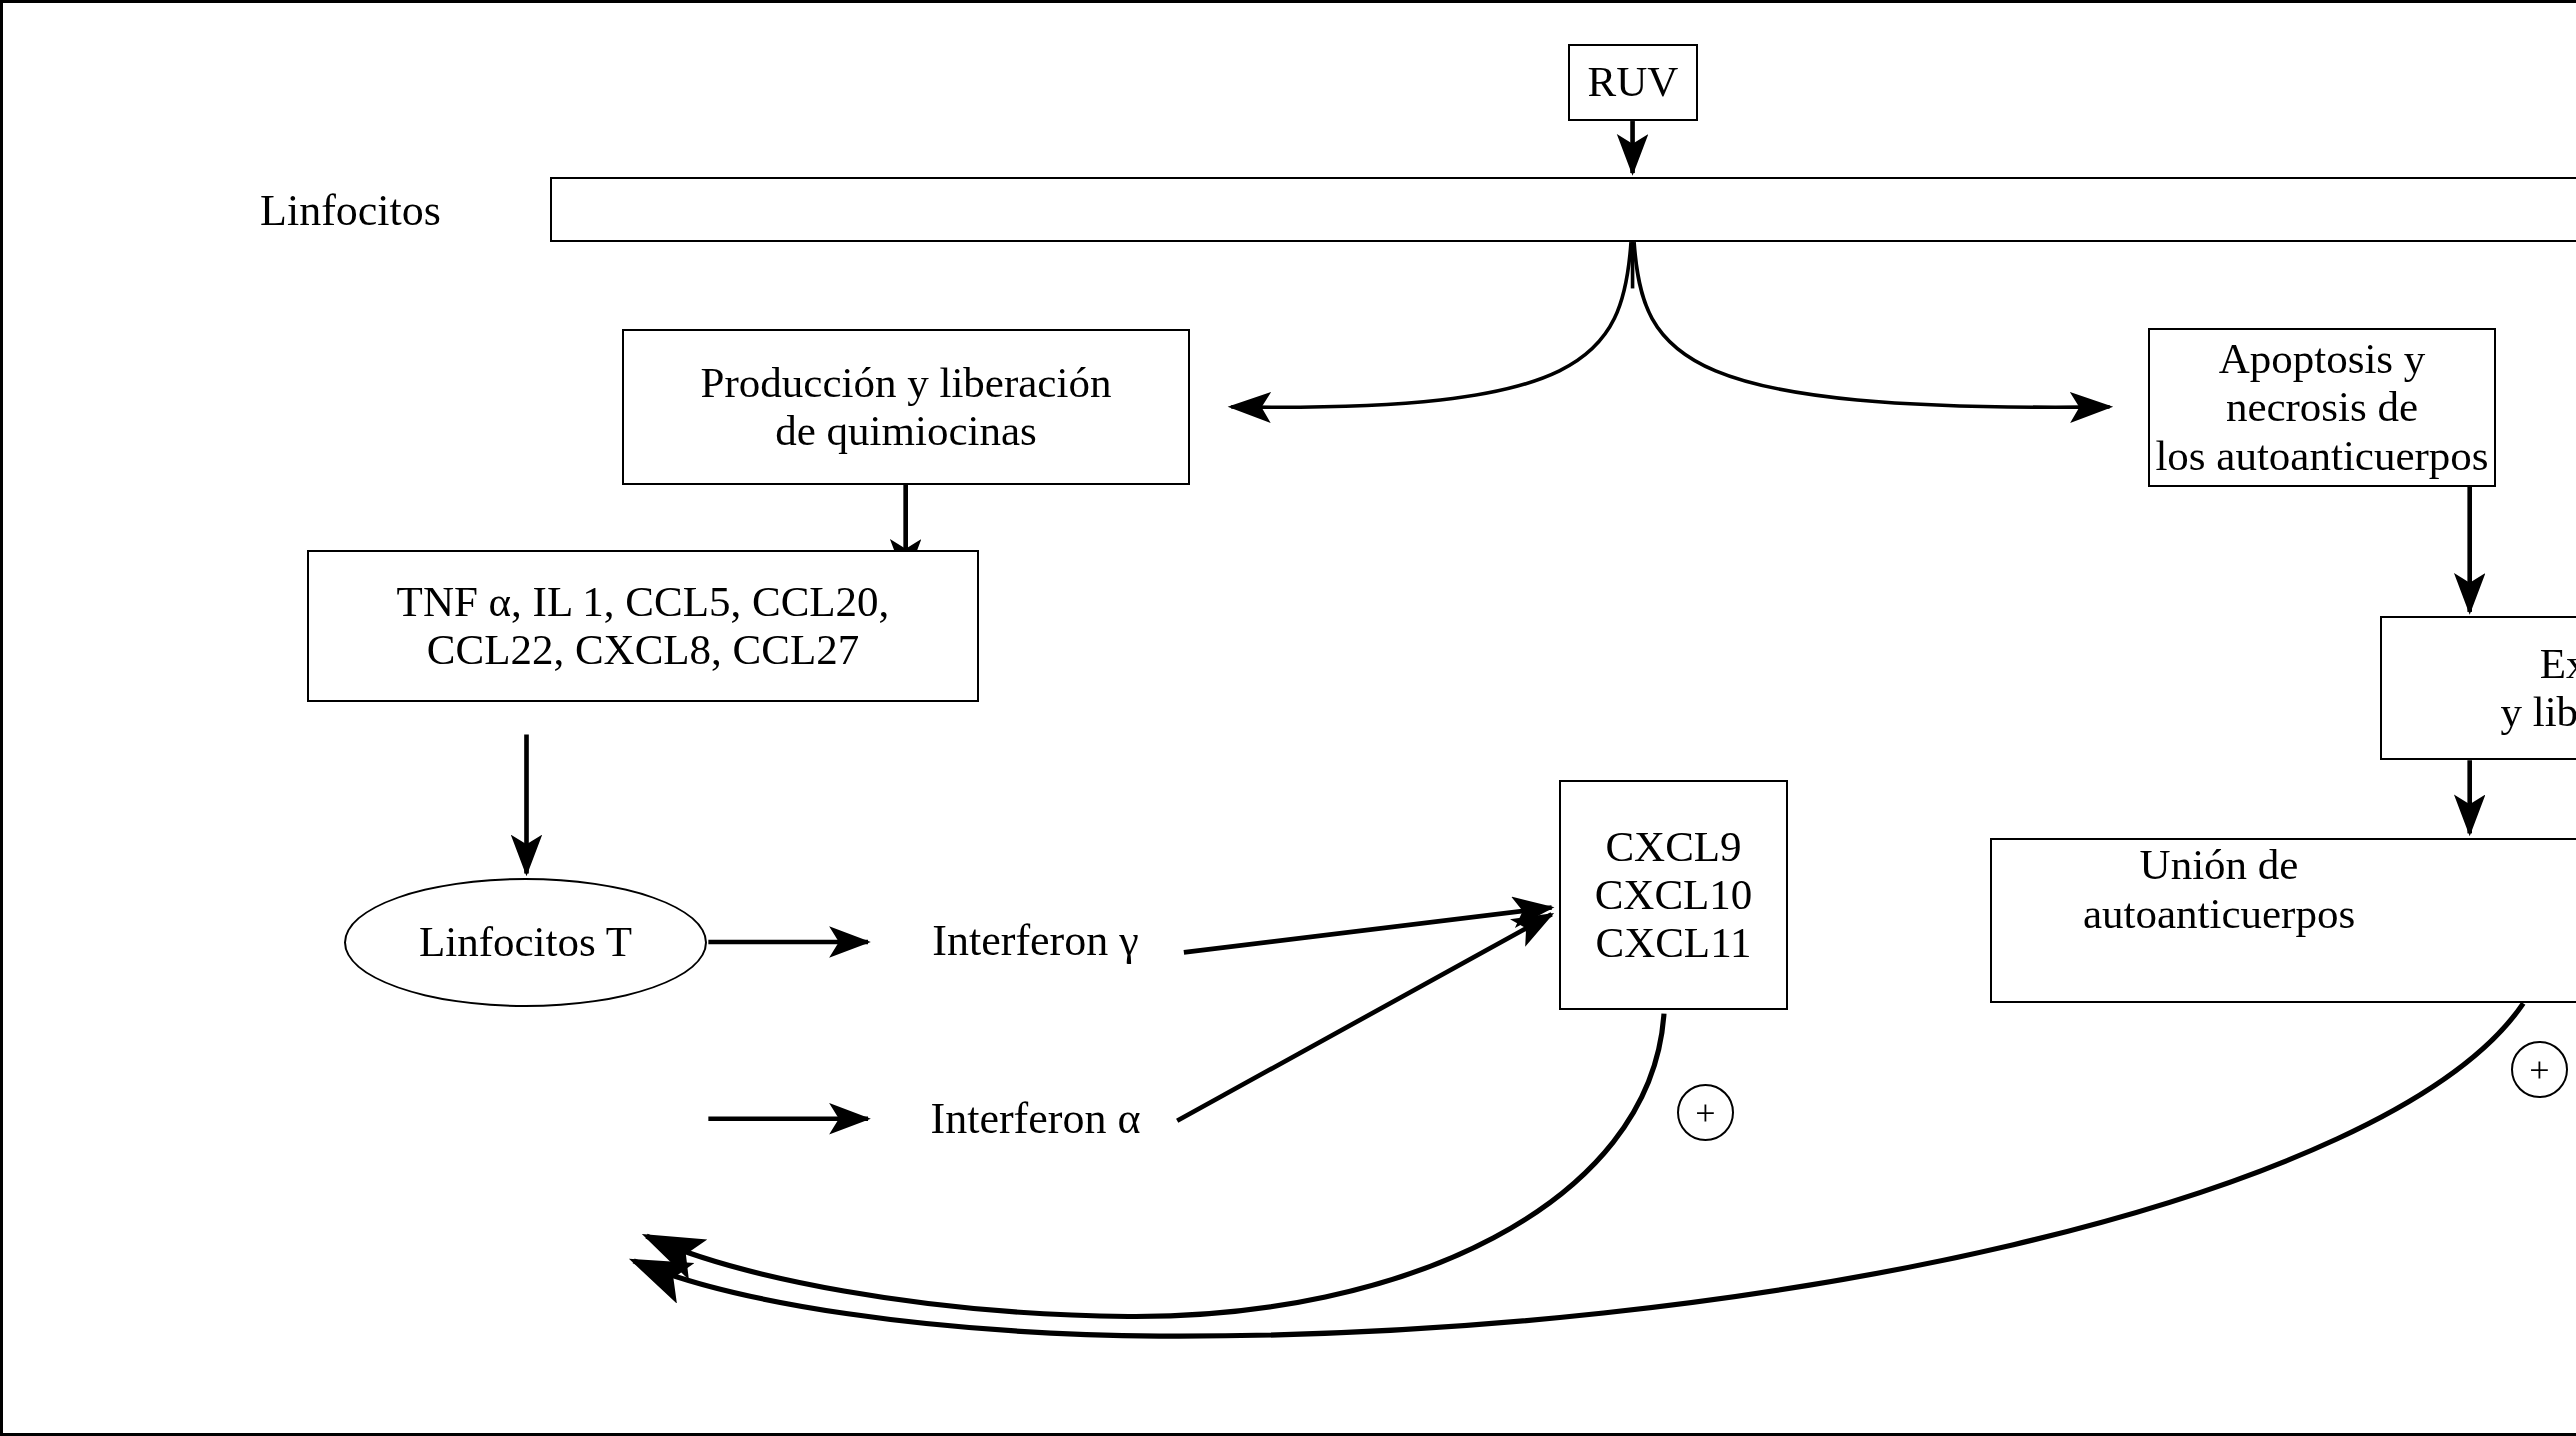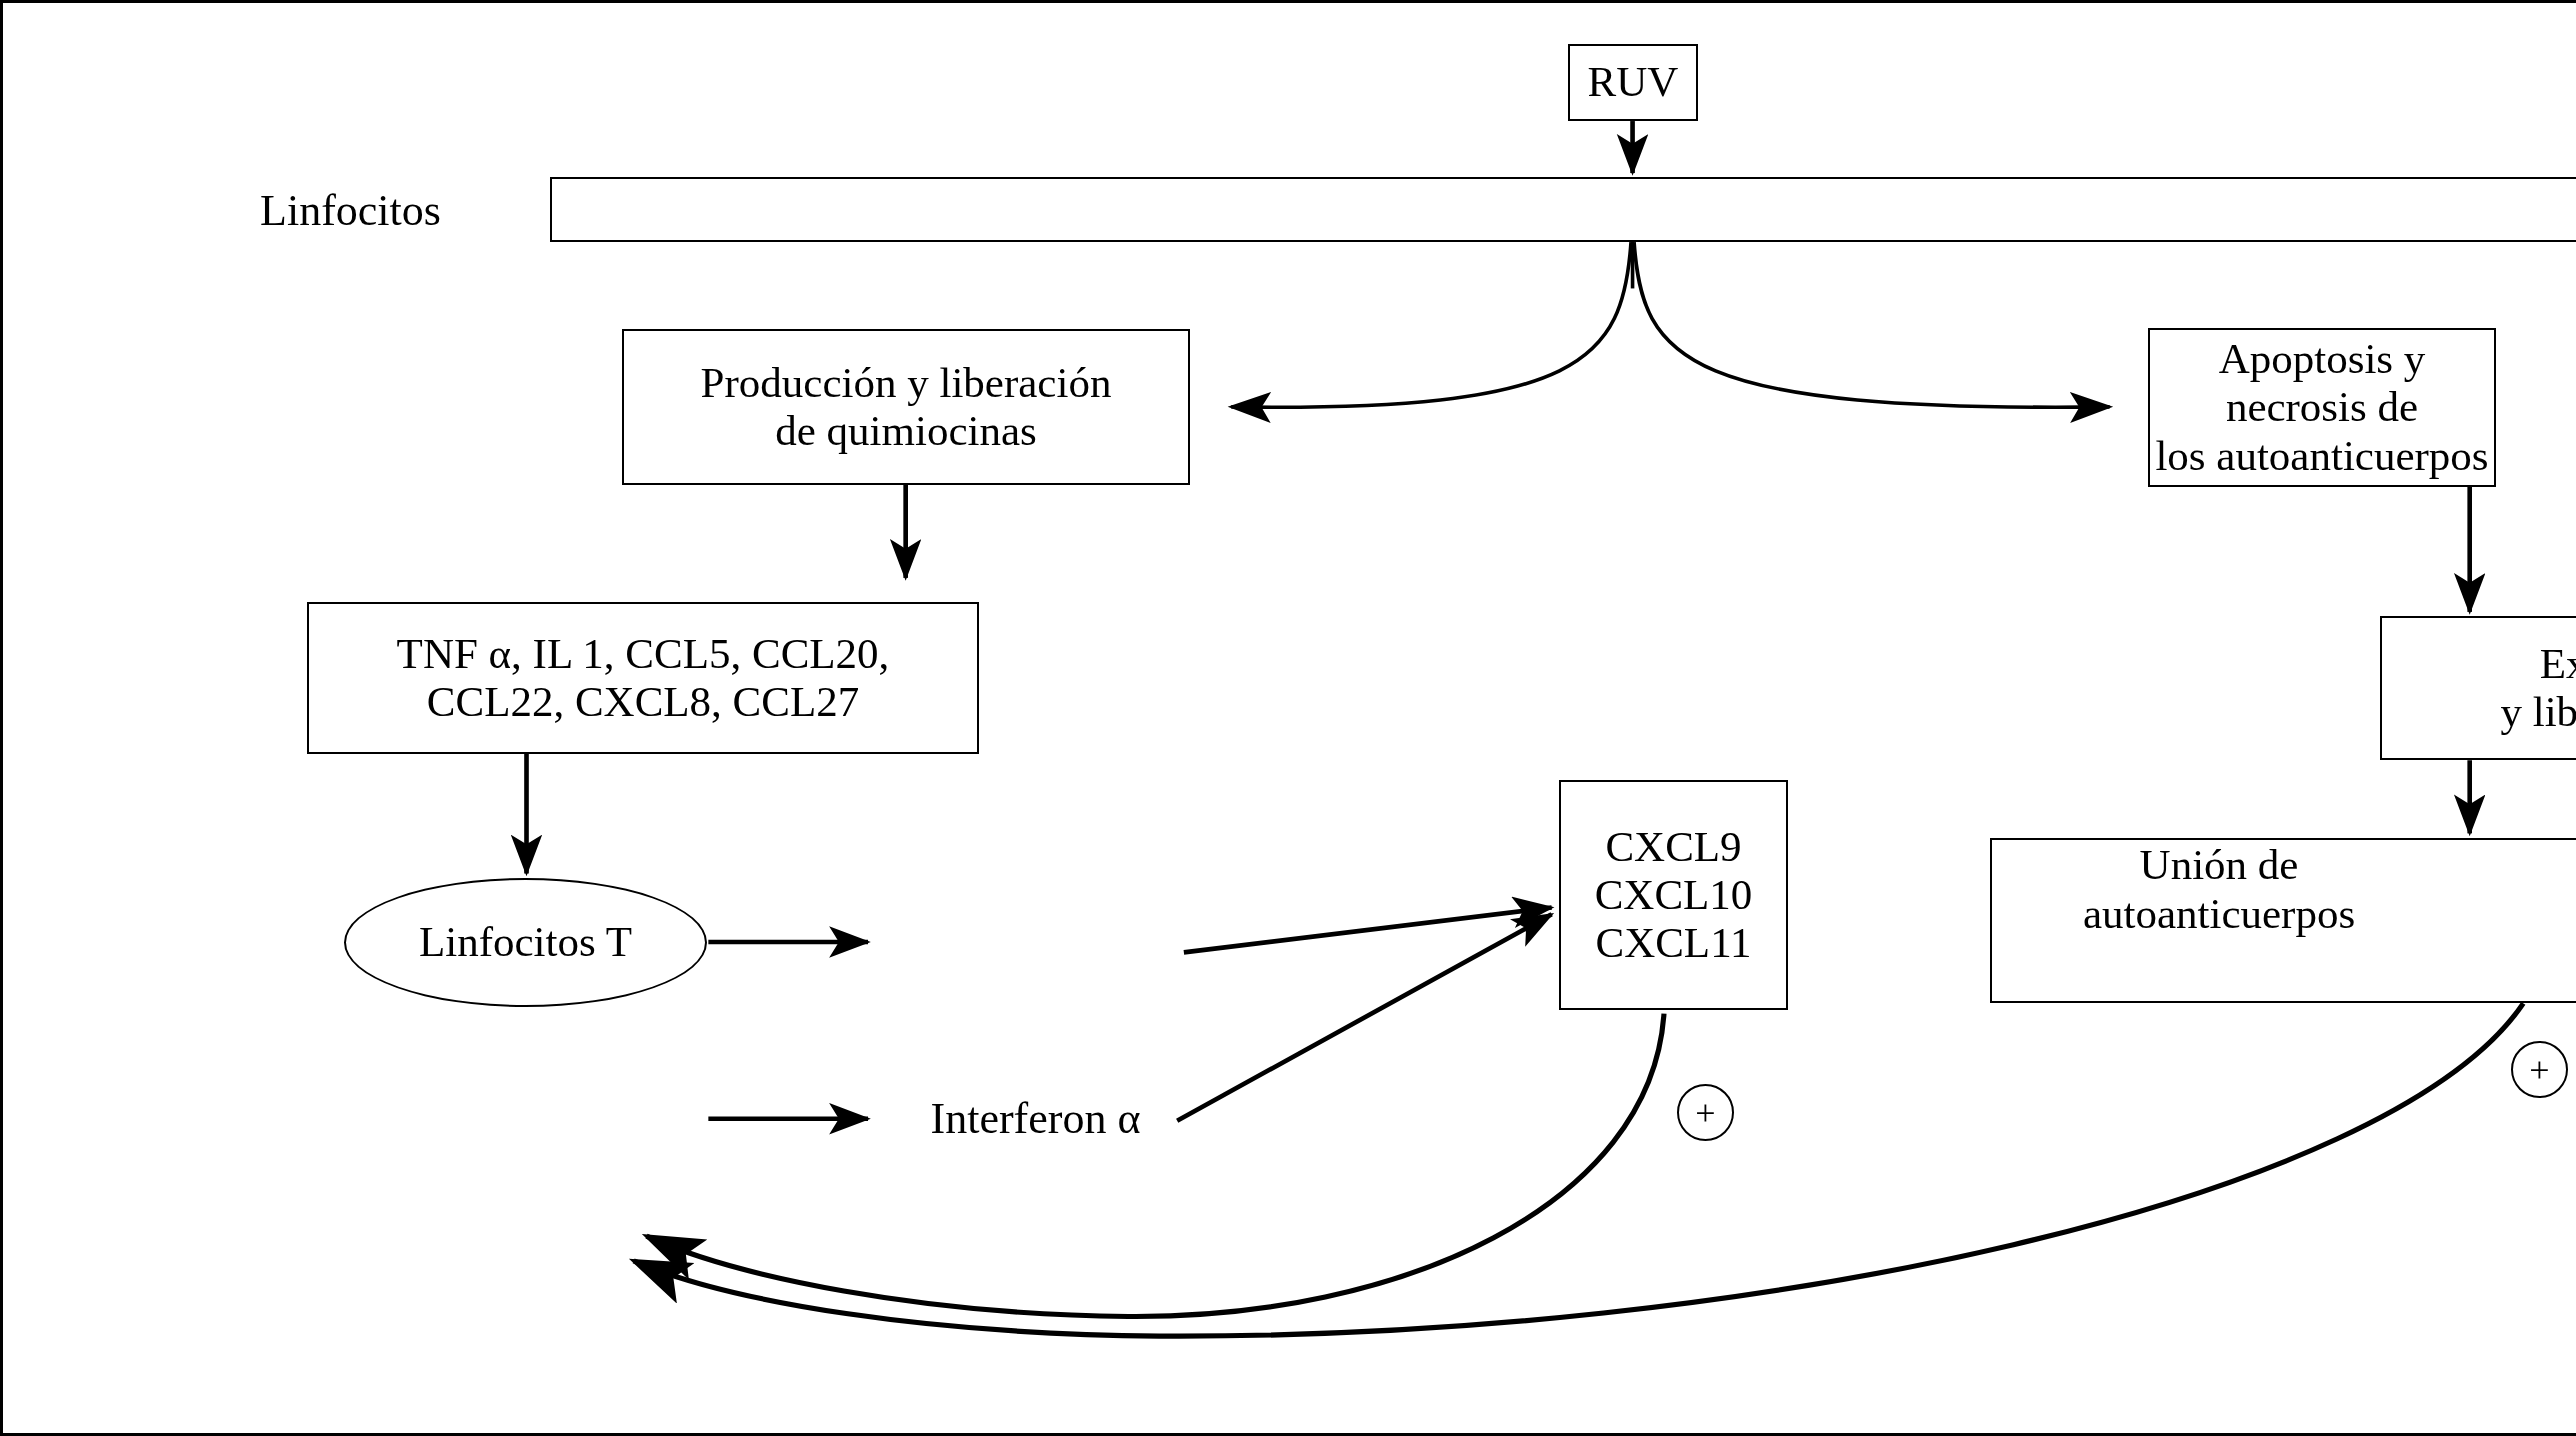--- a/index.html
+++ b/index.html
@@ -34,21 +34,21 @@
   #lbl-epidermis .t{font-size:44px;}
 
   #n-epidermis-bar{left:550px;top:177px;width:2581px;height:65px;}
 
   #n-chemo{left:622px;top:329px;width:568px;height:156px;}
   #n-chemo .t{font-size:43px;}
 
   #n-apo{left:2148px;top:328px;width:348px;height:159px;}
   #n-apo .t{font-size:43px;}
 
-  #n-tnf{left:307px;top:602px;width:672px;height:152px;}
+  #n-tnf{left:307px;top:550px;width:672px;height:152px;}
   #n-tnf .t{font-size:43px;}
 
   #n-expo{left:2380px;top:616px;width:814px;height:144px;}
   #n-expo .t{font-size:43px;}
 
   #n-cxcl{left:1559px;top:780px;width:229px;height:230px;}
   #n-cxcl .t{font-size:43px;}
 
   #n-union{left:1990px;top:838px;width:917px;height:165px;}
   #n-union{display:block;}
@@ -170,20 +170,23 @@
     <div class="union-col" id="u-right">
       
     </div>
   </div>
 
   <div class="node ell" id="n-linfo">
     <span class="t">Linfocitos T</span>
   </div>
 
 
+  <div class="node plain" id="lbl-ifng">
+    <span class="t">Interferon γ</span>
+  </div>
 
   <div class="node plain" id="lbl-ifna">
     <span class="t">Interferon α</span>
   </div>
 
   <div class="plusnode" id="plus-1">
     <span class="t">+</span>
   </div>
 
   <div class="plusnode" id="plus-2">

